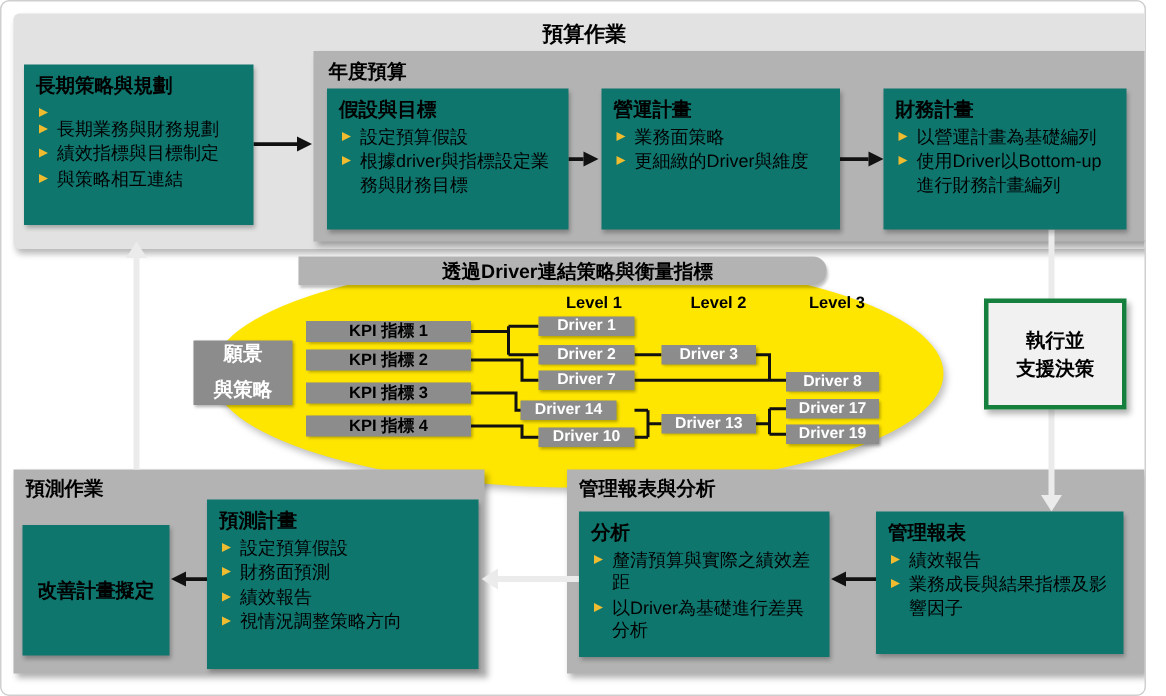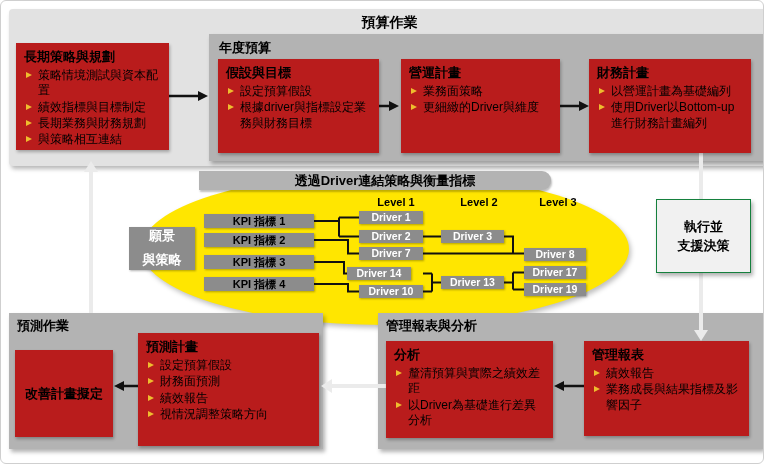--- a/index.html
+++ b/index.html
@@ -5,34 +5,34 @@
   :root{
     --panel-light:#e2e2e2; --panel-mid:#b3b3b3; --box-gray:#8c8c8c;
     --yellow:#ffe600; --bullet:#eebc2e; --ink:#111111; --light-arrow:#ebebeb;
   }
   *{margin:0;padding:0;box-sizing:border-box;}
   body{font-family:"Liberation Sans","DejaVu Sans",sans-serif;background:#fff;}
   .stage{position:relative;width:764px;height:464px;background:#fff;border:1px solid #cfcfcf;border-radius:6px;overflow:hidden;}
   .abs{position:absolute;}
   .panel-light{background:var(--panel-light);border-radius:4px;box-shadow:2px 3px 4px rgba(0,0,0,.28);}
   .panel-mid{background:var(--panel-mid);box-shadow:2px 3px 4px rgba(0,0,0,.3);}
-  .whitebox{background:#b91c1c;box-shadow:1px 2px 3px rgba(0,0,0,.28);padding:5px 8px;}
+  .whitebox{background:#0f766e;box-shadow:1px 2px 3px rgba(0,0,0,.28);padding:5px 8px;}
   .sec-title{font-weight:bold;font-size:13px;color:#000;}
   .box-title{font-weight:bold;font-size:13px;color:#000;margin-bottom:2px;}
   .bullets{list-style:none;}
   .bullets li{display:flex;font-size:12px;line-height:1.28;color:#000;margin-bottom:1px;}
   .tri{flex:none;width:0;height:0;border-top:3.5px solid transparent;border-bottom:3.5px solid transparent;border-left:6px solid var(--bullet);margin:4px 6px 0 2px;}
   .ellipse{background:var(--yellow);border-radius:50%;box-shadow:2px 3px 5px rgba(0,0,0,.25);}
   .banner{background:var(--panel-mid);border-radius:0 9px 9px 0;text-align:center;font-weight:bold;font-size:13px;line-height:19px;color:#000;box-shadow:1px 2px 2px rgba(0,0,0,.25);padding-left:20px;}
   .graybox{background:var(--box-gray);text-align:center;box-shadow:1px 1px 2px rgba(0,0,0,.3);}
   .kpi{width:110px;height:14px;font-weight:bold;font-size:11px;line-height:14px;color:#000;}
   .driver{height:13px;font-weight:bold;font-size:10.5px;line-height:13px;color:#fff;}
   .lvl{font-weight:bold;font-size:11px;color:#000;text-align:center;width:60px;}
   .vision{width:66px;height:43px;color:#fff;font-weight:bold;font-size:13px;line-height:1.45;display:flex;flex-direction:column;justify-content:space-between;}
-  .execbox{background:#f1f1f1;border:1px solid #15803d;box-shadow:2px 3px 4px rgba(0,0,0,.3);display:flex;flex-direction:column;justify-content:center;text-align:center;font-weight:bold;font-size:13px;line-height:1.5;color:#000;}
+  .execbox{background:#f1f1f1;border:3px solid #15803d;box-shadow:2px 3px 4px rgba(0,0,0,.3);display:flex;flex-direction:column;justify-content:center;text-align:center;font-weight:bold;font-size:13px;line-height:1.5;color:#000;}
   .centerbox{display:flex;align-items:center;justify-content:center;text-align:center;font-weight:bold;font-size:13px;color:#000;}
   svg{pointer-events:none;}
 </style>
 </head>
 <body>
 
 <div class="stage">
 
   <div class="abs panel-light" style="left:8px;top:8px;width:761px;height:157px;">
     <div class="abs sec-title" style="left:0;top:5px;width:100%;text-align:center;font-size:14px;">預算作業</div>
@@ -90,29 +90,28 @@
       <polygon points="123,380 123,390 113,385"></polygon>
       <polygon points="563,380 563,390 553,385"></polygon>
     </g>
   </svg>
 
   <div class="abs whitebox" style="left:15px;top:42px;width:153px;height:107px;">
     <div class="box-title">長期策略與規劃</div>
     <ul class="bullets">
       <li>
           <span class="tri"></span>
-          <span>策略情境測試與資本配置</span>
+        </li>
+      <li>
+          <span class="tri"></span>
+          <span>長期業務與財務規劃</span>
         </li>
       <li>
           <span class="tri"></span>
           <span>績效指標與目標制定</span>
-        </li>
-      <li>
-          <span class="tri"></span>
-          <span>長期業務與財務規劃</span>
         </li>
       <li>
           <span class="tri"></span>
           <span>與策略相互連結</span>
         </li>
     </ul>
   </div>
 
   <div class="abs whitebox" style="left:217px;top:58px;width:161px;height:94px;">
     <div class="box-title">假設與目標</div>

